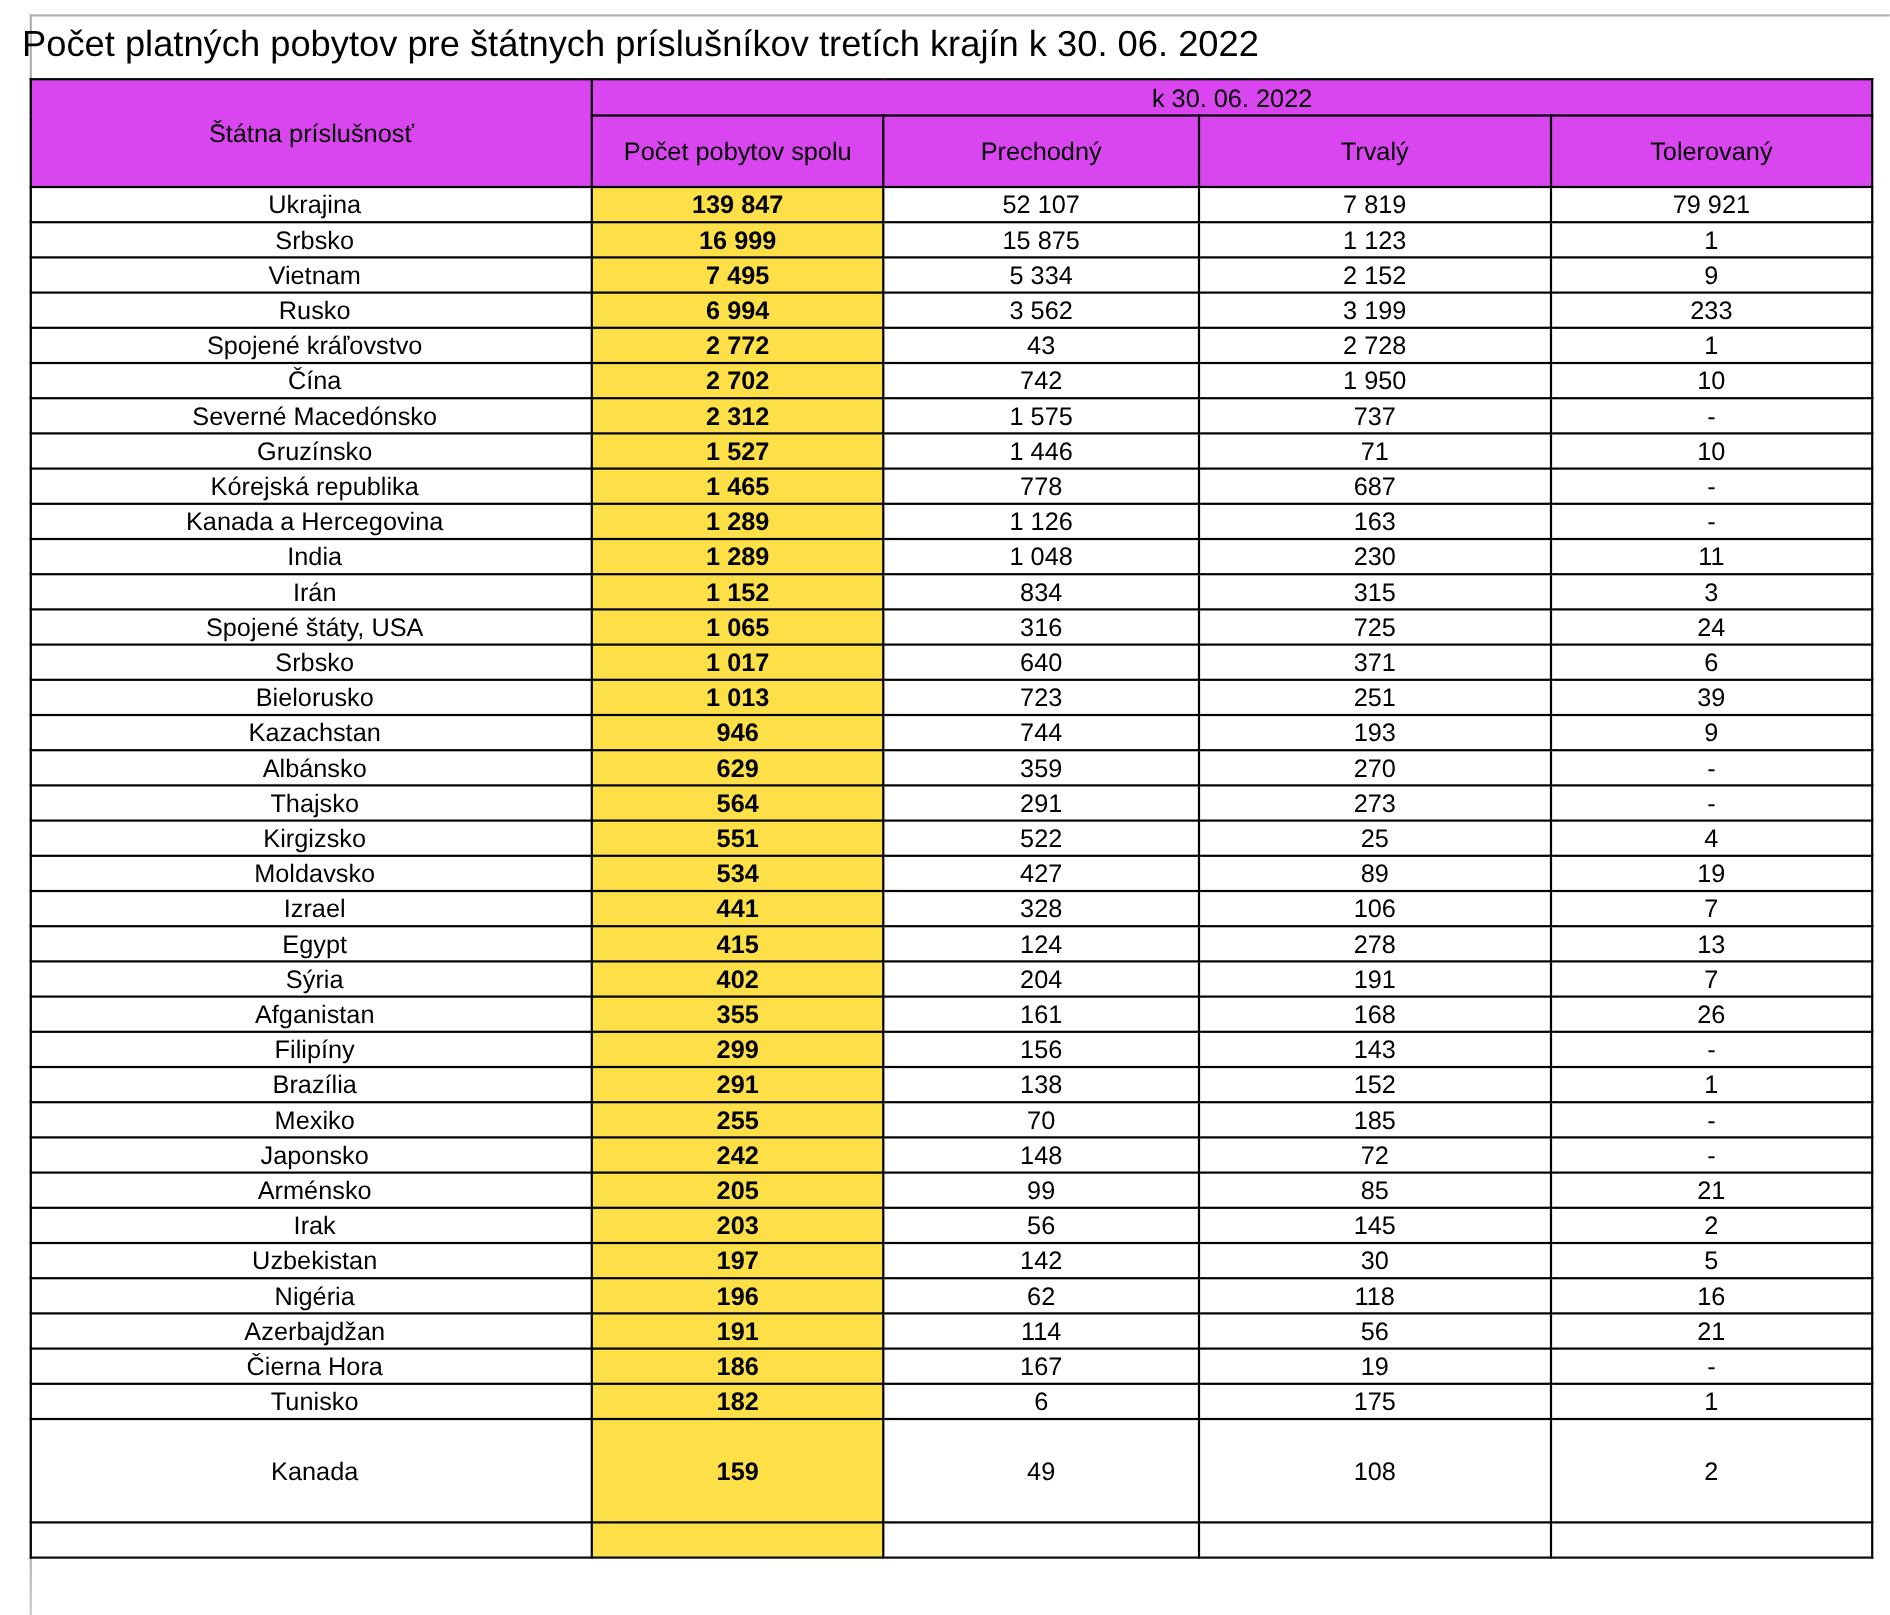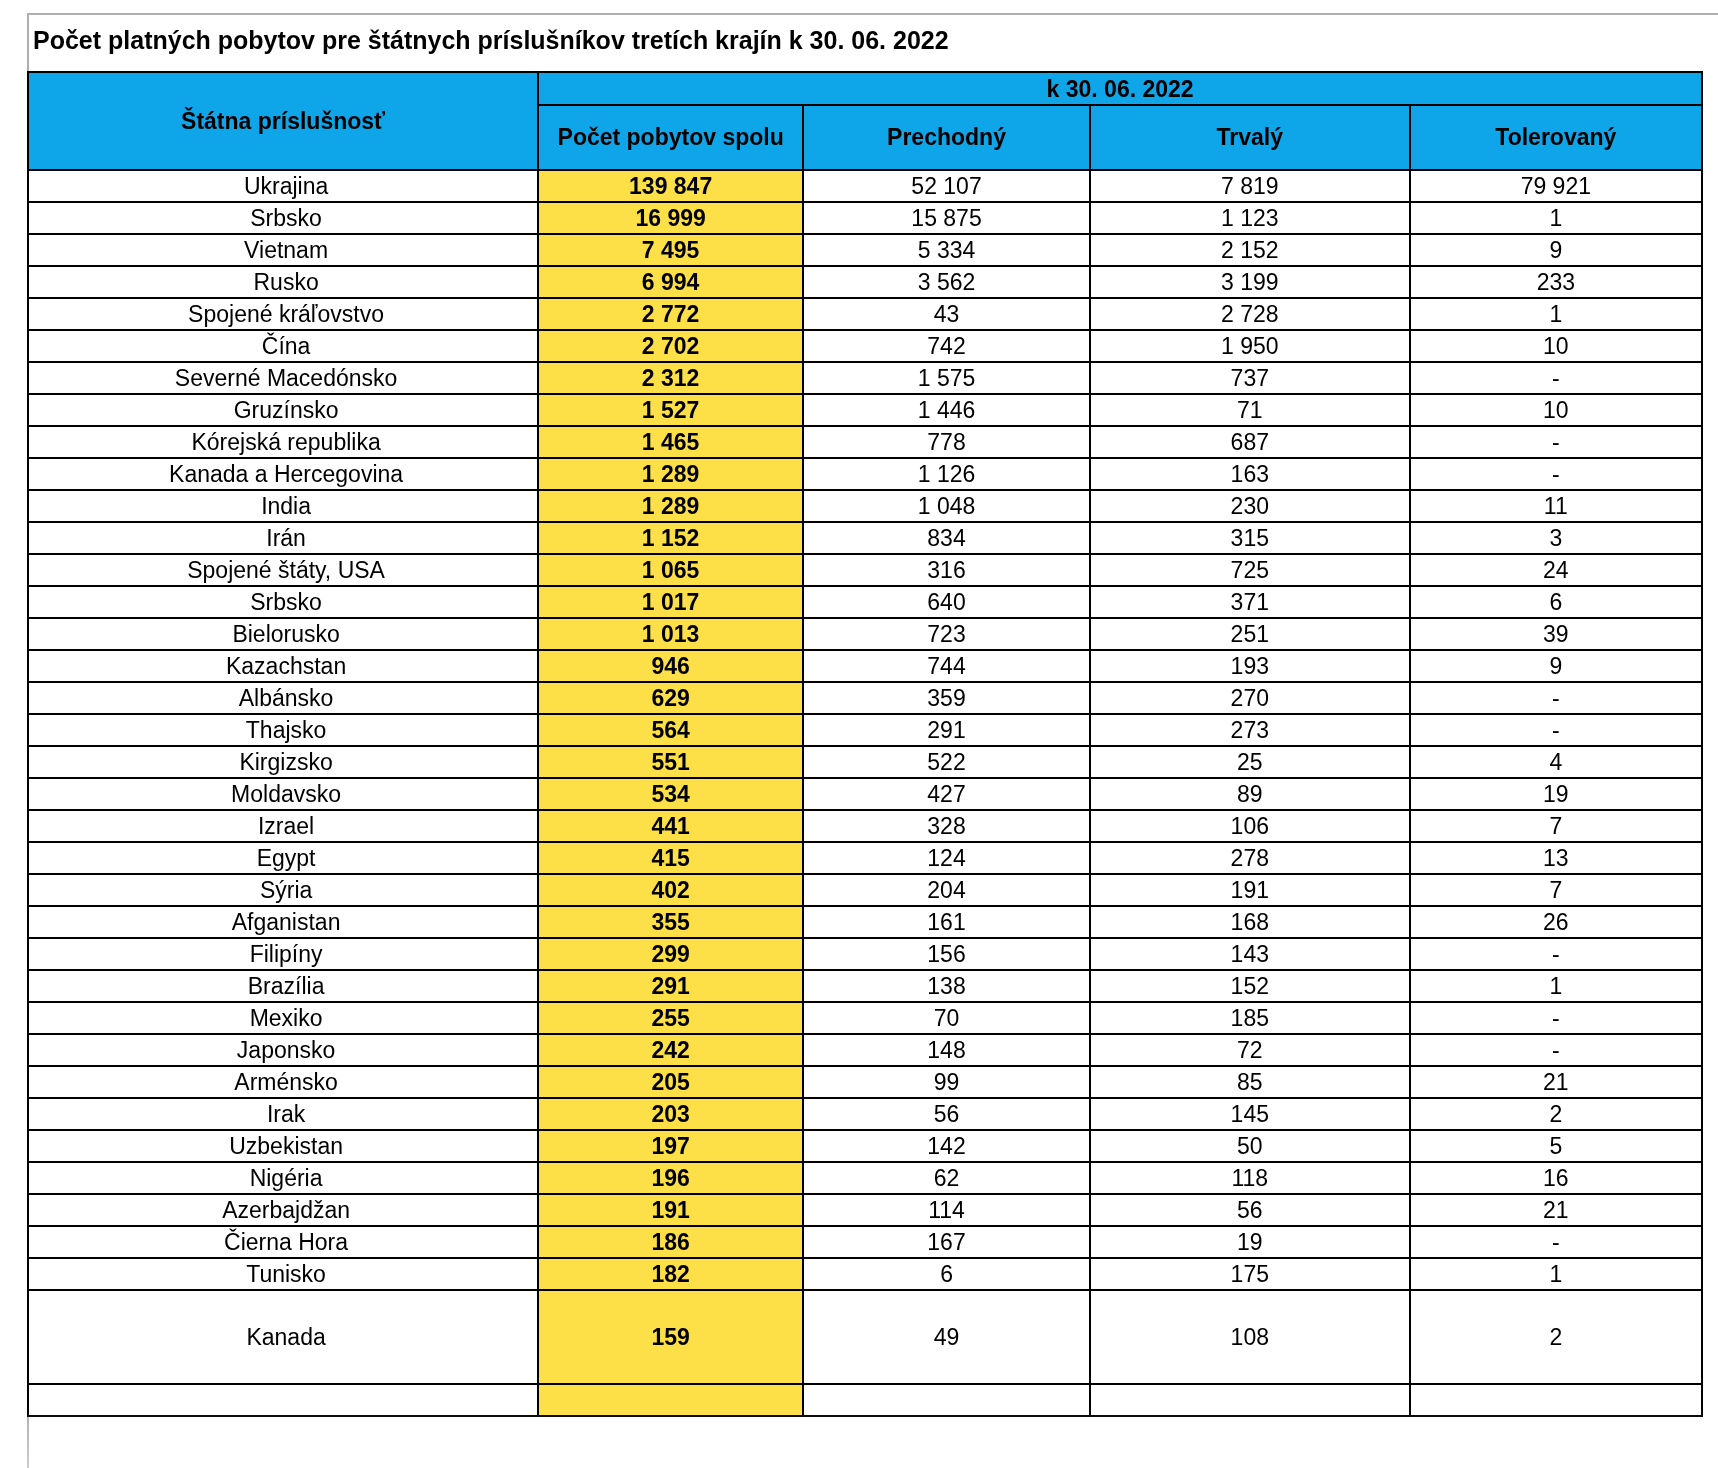--- a/index.html
+++ b/index.html
@@ -5,32 +5,32 @@
   html, body { margin: 0; padding: 0; background: #ffffff; }
   body {
     width: 1718px; height: 1468px; overflow: hidden; position: relative;
     font-family: "Liberation Sans", sans-serif; color: #000;
   }
   .frame {
     position: absolute; left: 27px; top: 13px; width: 1720px; height: 1480px;
     border-top: 2px solid #b0b0b0; border-left: 2px solid #b0b0b0;
   }
   .title {
-    position: absolute; left: 33px; top: 20px;
-    font-size: 25px; font-weight: bold; line-height: 40px; white-space: nowrap;
+    position: absolute; left: 20px; top: 20px;
+    font-size: 33px; font-weight: normal; line-height: 40px; white-space: nowrap;
   }
   table.data {
     position: absolute; left: 27px; top: 71px;
     border-collapse: collapse; table-layout: fixed;
     width: 1676px;
   }
   table.data th, table.data td {
     border: 2px solid #000; padding: 0; font-size: 23px;
   }
-  table.data th { background: #0ea5e9; font-weight: bold; text-align: center; margin-top: 40px; }
+  table.data th { background: #d946ef; font-weight: normal; text-align: center; margin-top: 40px; }
   table.data .h-country { height: 96px; vertical-align: middle; padding-bottom: 0; }
   table.data .h-period { height: 30px; line-height: 30px; }
   table.data .h-col { height: 60px; }
   table.data td { height: 30px; line-height: 30px; text-align: center; }
   table.data td.country { text-align: center; padding-left: 6px; white-space: nowrap; }
   table.data td.total { background: #fde047; font-weight: bold; }
   table.data tr.tall td { height: 92px; }
   .fade {
     position: absolute; left: 0; right: 0; bottom: 0; height: 60px;
     background: linear-gradient(to bottom, rgba(255,255,255,0), rgba(255,255,255,0.35));
@@ -272,21 +272,21 @@
         <td class="country">Irak</td>
         <td class="total">203</td>
         <td>56</td>
         <td>145</td>
         <td>2</td>
       </tr>
       <tr>
         <td class="country">Uzbekistan</td>
         <td class="total">197</td>
         <td>142</td>
-        <td>50</td>
+        <td>30</td>
         <td>5</td>
       </tr>
       <tr>
         <td class="country">Nigéria</td>
         <td class="total">196</td>
         <td>62</td>
         <td>118</td>
         <td>16</td>
       </tr>
       <tr>

